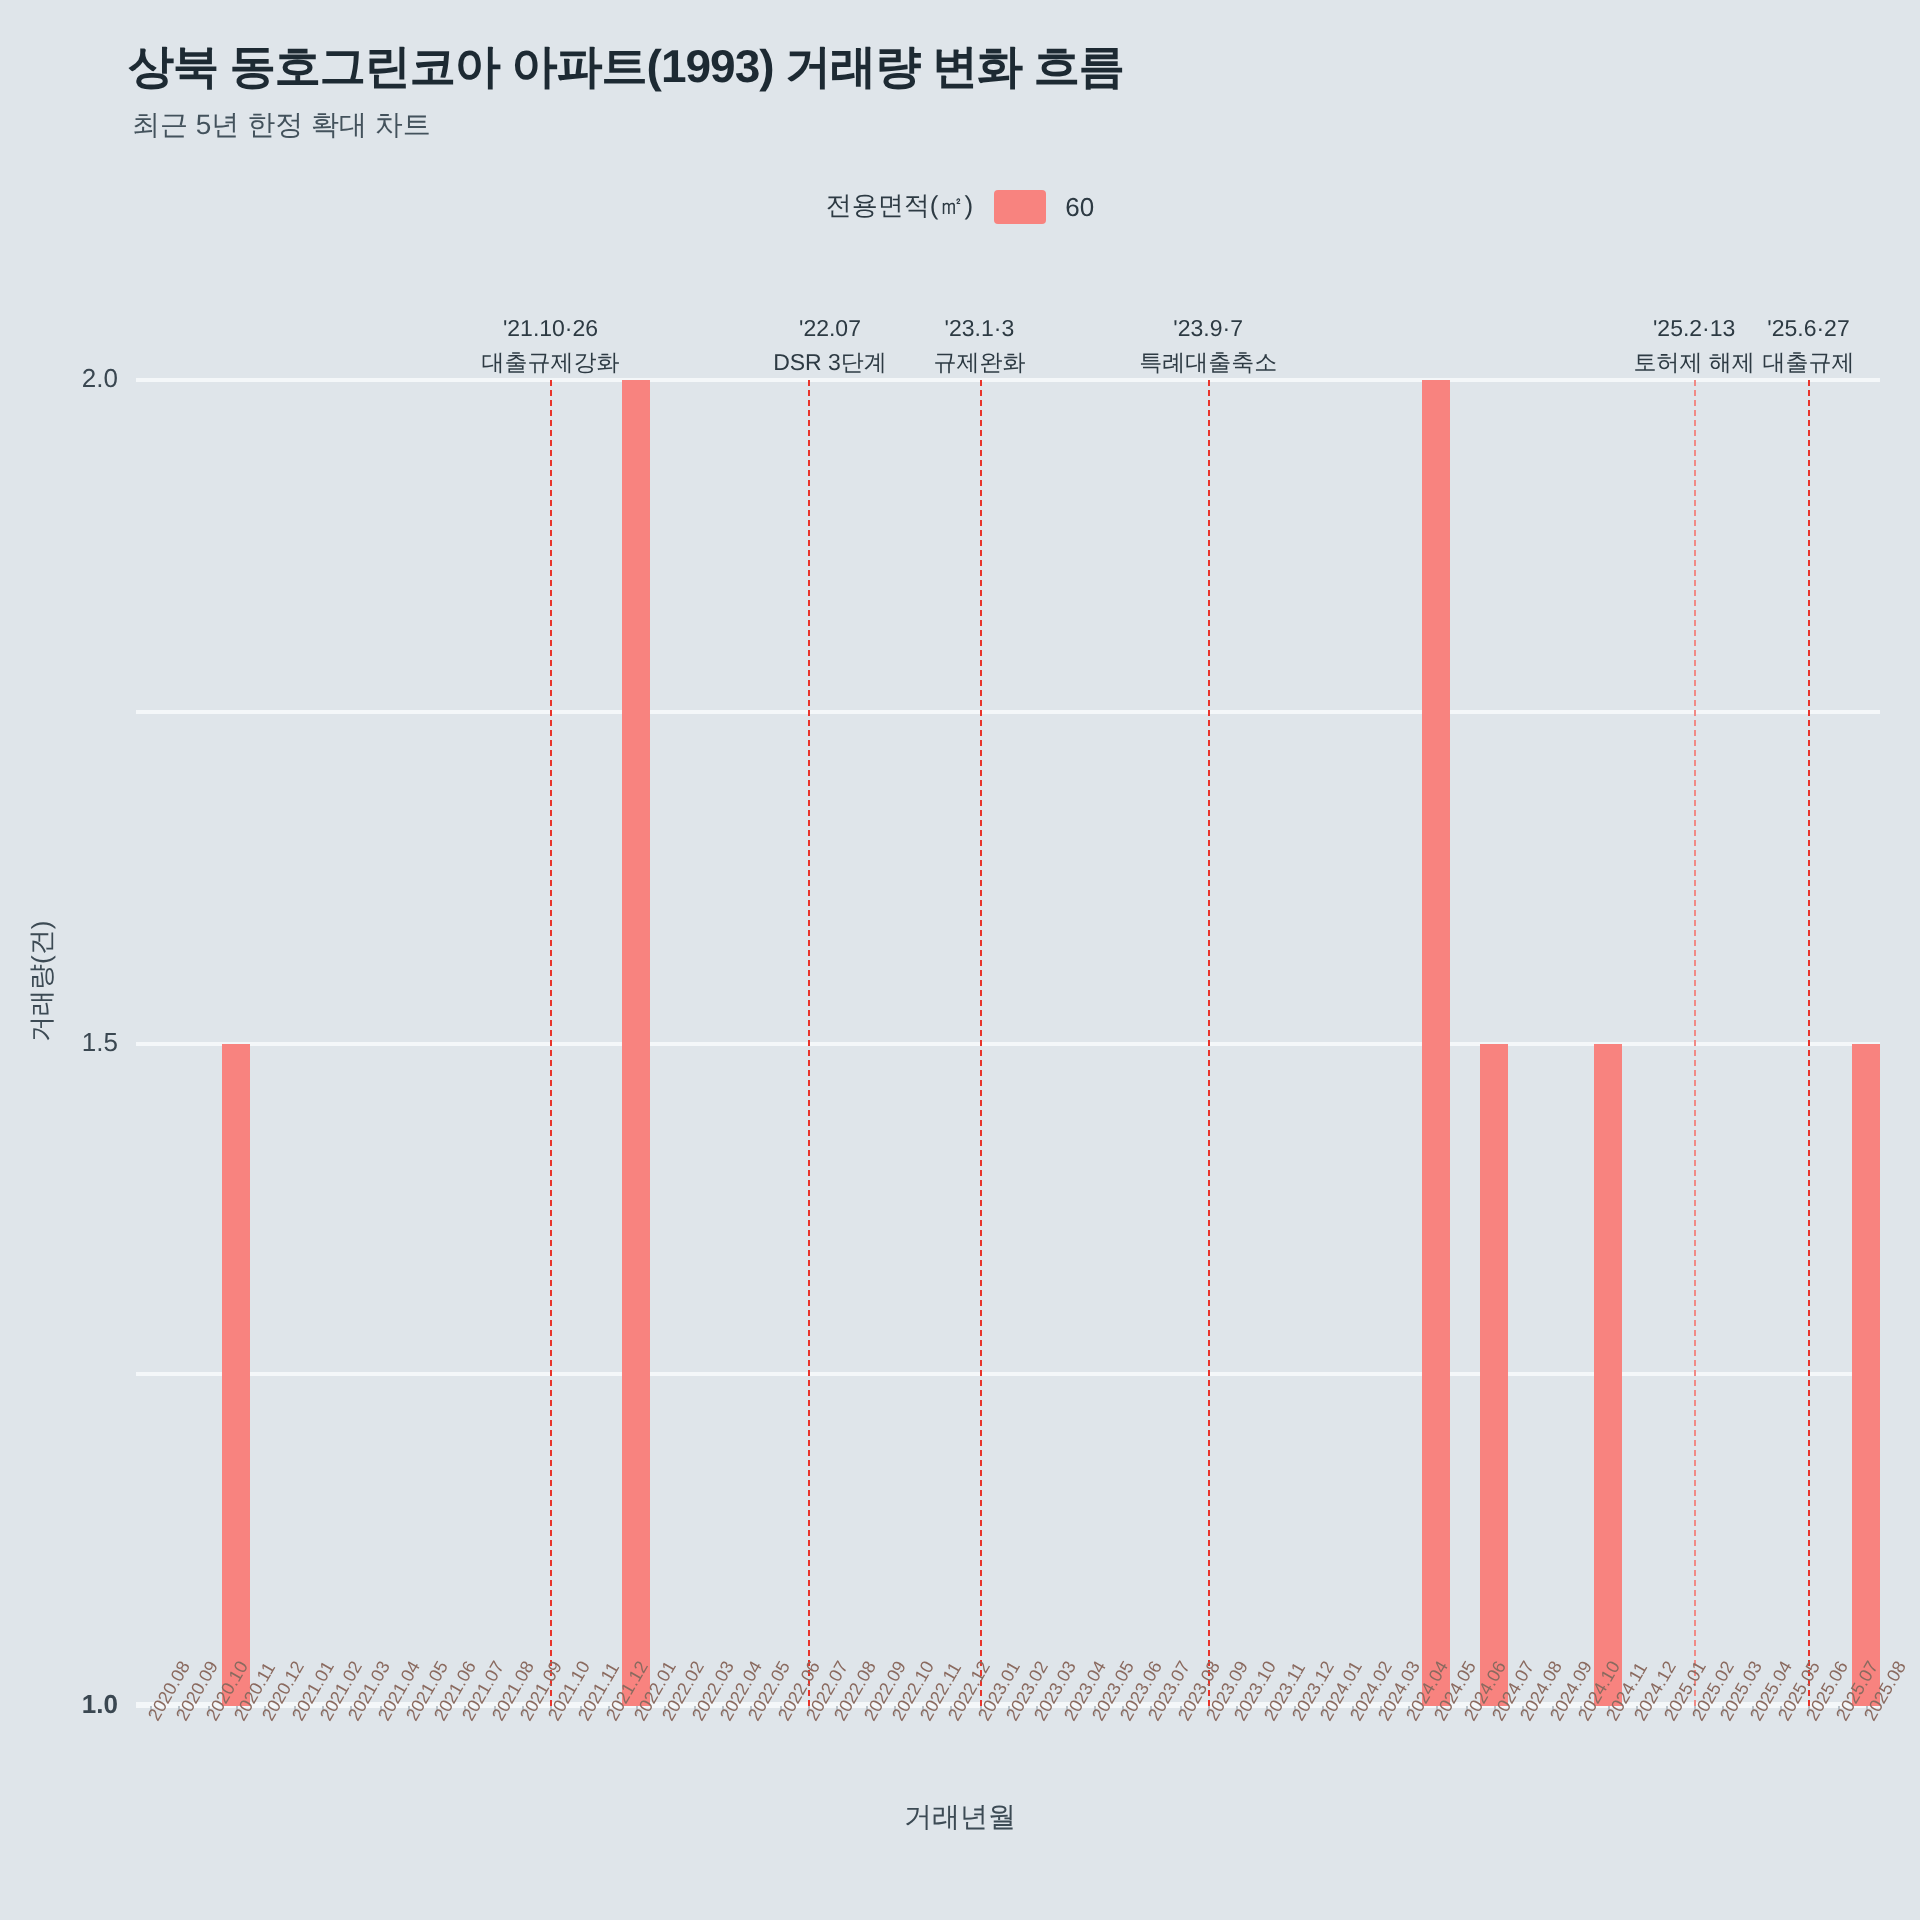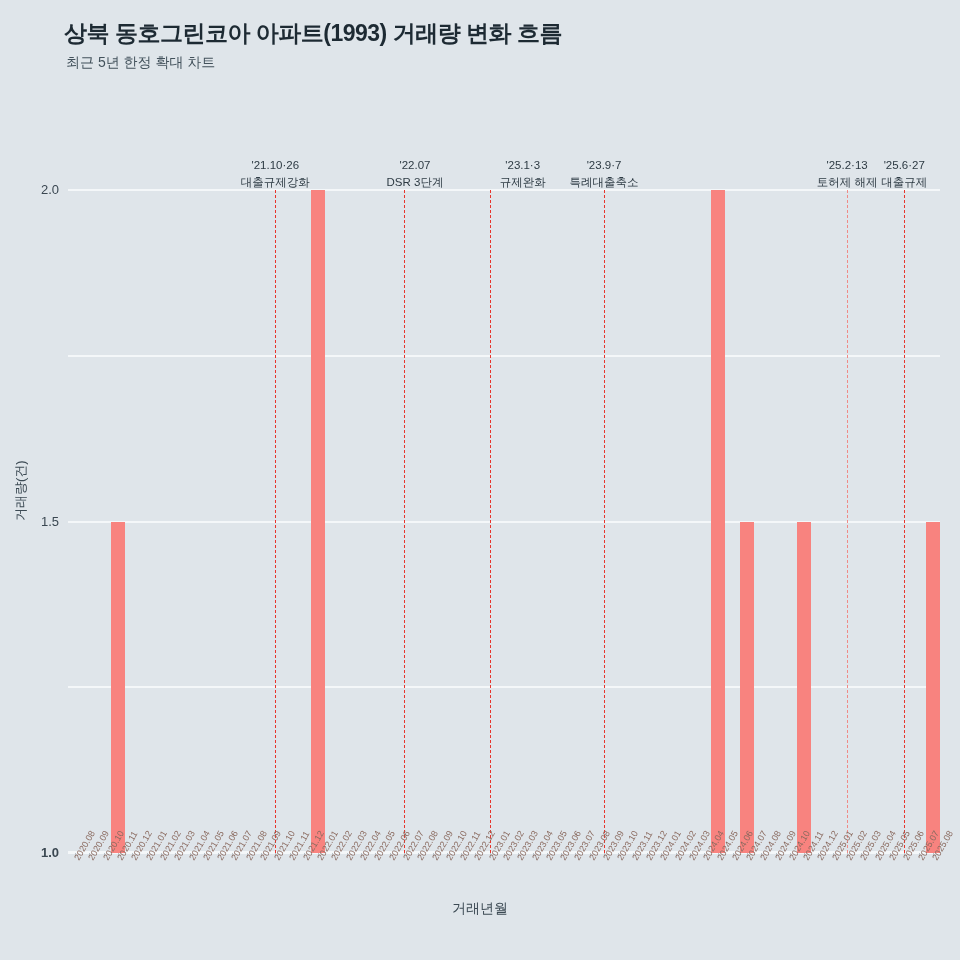--- a/index.html
+++ b/index.html
@@ -163,20 +163,25 @@
   }
 </style>
 </head>
 <body>
 
 <div class="page">
 
   <div class="title">상북 동호그린코아 아파트(1993) 거래량 변화 흐름</div>
   <div class="subtitle">최근 5년 한정 확대 차트</div>
 
+  <div class="legend">
+    <span>전용면적(㎡)</span>
+    <span class="legend-swatch"></span>
+    <span class="legend-value">60</span>
+  </div>
 
   <div class="ylabel">거래량(건)</div>
   <div class="xlabel">거래년월</div>
 
   <div class="plot" id="plot">
     <div class="axis-bottom"></div>
   <div class="gridline" style="top: 662px;"></div>
       <div class="gridline" style="top: 496.25px;"></div>
       <div class="gridline" style="top: 330.5px;">
         <div class="ytick" style="top: 331.5px; font-weight: bold;">1.0</div>
@@ -319,17 +324,17 @@
     <div class="xtickmark" style="left: 889.967px;"></div>
     <div class="xtick" style="left: 886.967px;">2025.05</div>
     <div class="xtickmark" style="left: 904.262px;"></div>
     <div class="xtick" style="left: 901.262px;">2025.06</div>
     <div class="xtickmark" style="left: 918.557px;"></div>
     <div class="xtick" style="left: 915.557px;">2025.07</div>
     <div class="xtickmark" style="left: 932.852px;"></div>
     <div class="xtick" style="left: 929.852px;">2025.08</div>
     <div class="event-label" style="left: 275.279px; top: 157px;"><span>'21.10·26</span><span class="l2">대출규제강화</span></div>
     <div class="event-label" style="left: 415px; top: 157px; text-align: center;"><span>'22.07</span><span class="l2">DSR 3단계</span></div>
-    <div class="event-label" style="left: 489.705px; top: 157px; margin-left: 33px;"><span>'23.1·3</span><span class="l2">규제완화</span></div>
+    <div class="event-label" style="left: 489.705px; top: 157px;"><span>'23.1·3</span><span class="l2">규제완화</span></div>
     <div class="event-label" style="left: 604.066px; top: 157px;"><span>'23.9·7</span><span class="l2">특례대출축소</span></div>
     <div class="event-label" style="left: 847.082px; top: 157px;"><span>'25.2·13</span><span class="l2">토허제 해제</span></div>
     <div class="event-label" style="left: 904.262px; top: 157px;"><span>'25.6·27</span><span class="l2">대출규제</span></div>
   </div>
 
 </body></html>

